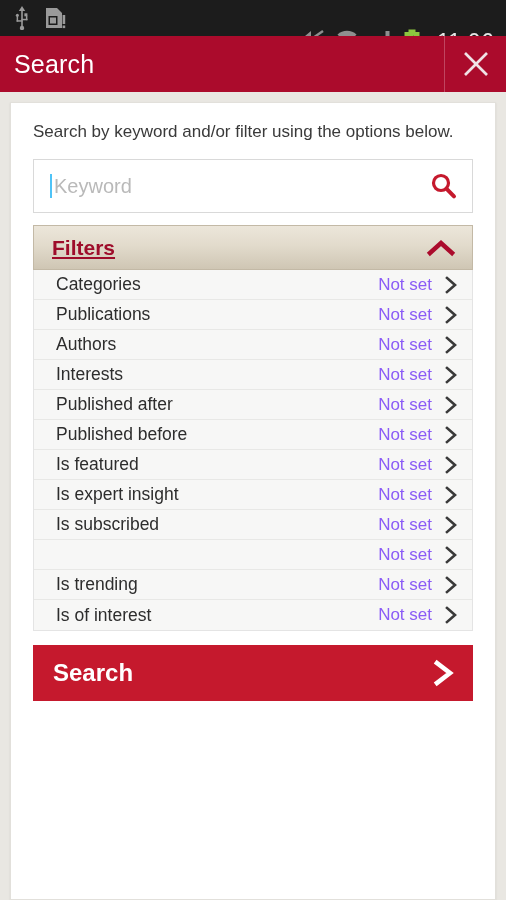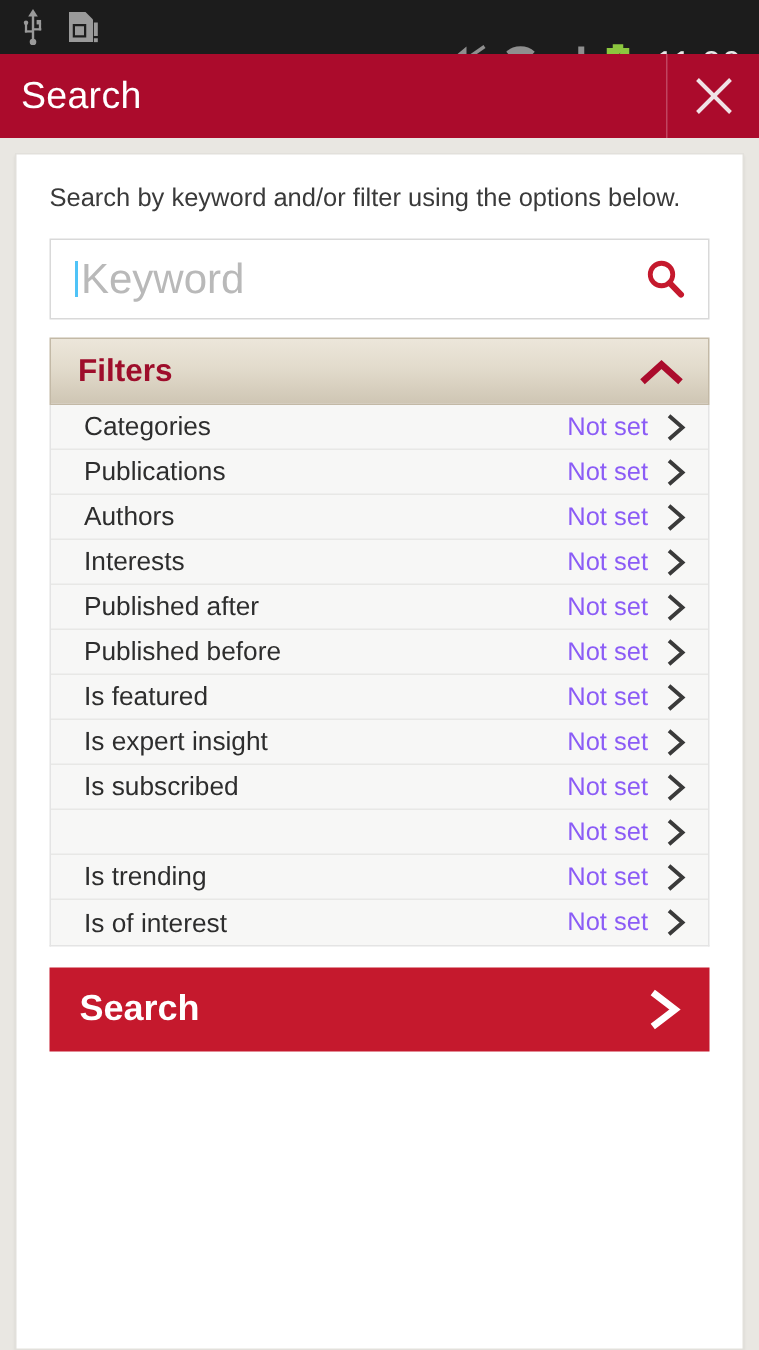--- a/index.html
+++ b/index.html
@@ -103,21 +103,21 @@
     width: 2px;
     height: 24px;
     background: #4fc3f7;
     flex: none;
   }
   .keyword-input {
     flex: 1;
     border: none;
     outline: none;
     font-family: "Liberation Sans", sans-serif;
-    font-size: 28px;
+    font-size: 20px;
     color: #333;
     background: transparent;
     padding-left: 2px;
   }
   .keyword-input::placeholder { color: #b9b9b9; opacity: 1; }
   .search-glass { flex: none; display: block; margin-left: 8px; }
 
   
   .filters-bar {
     height: 45px;
@@ -125,20 +125,21 @@
     border: 1px solid #c3b9a6;
     display: flex;
     align-items: center;
     padding: 0 16px 0 18px;
     cursor: pointer;
   }
   .filters-label {
     color: #9e0d2b;
     font-size: 21px;
     font-weight: bold;
+    text-decoration: underline;
   }
   .filters-chevron { margin-left: auto; display: block; }
 
   
   .rows {
     border-left: 1px solid #e4e4e4;
     border-right: 1px solid #e4e4e4;
     border-bottom: 1px solid #e4e4e4;
   }
   .row {

